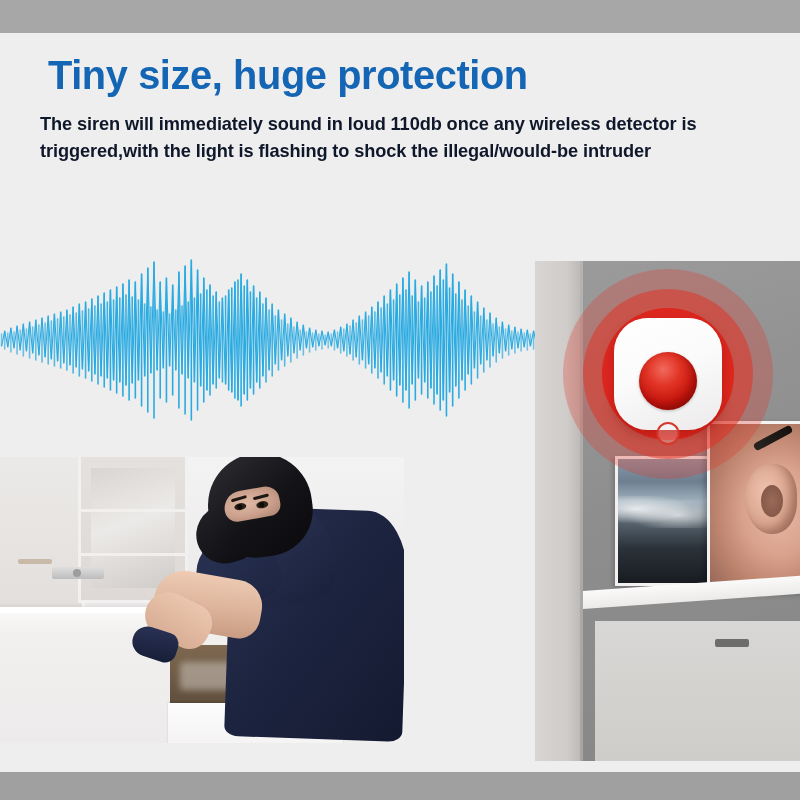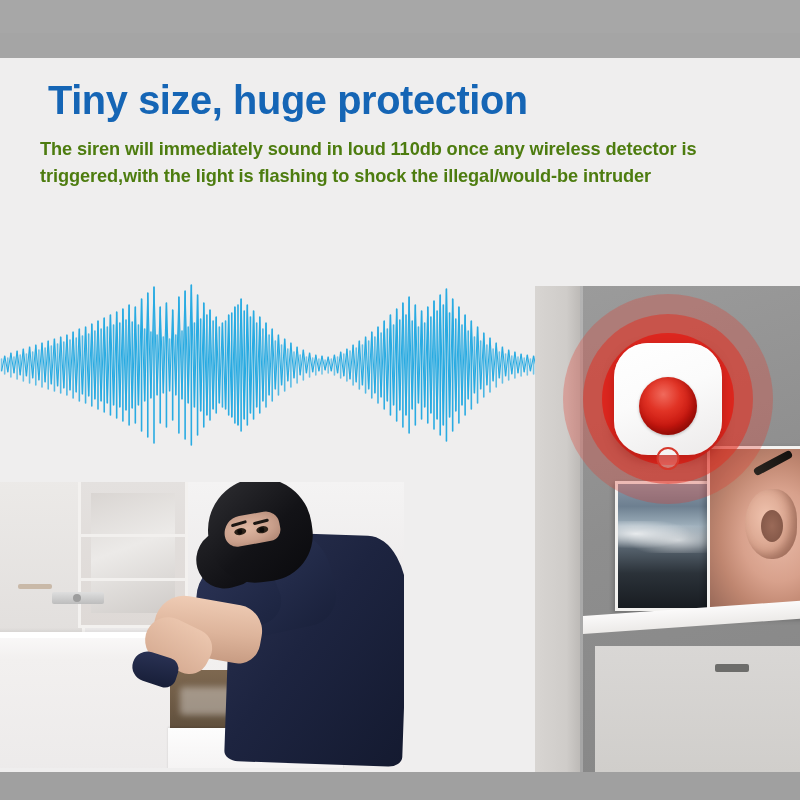--- a/index.html
+++ b/index.html
@@ -15,21 +15,20 @@
     background:#a5a5a5;
     overflow:hidden;
   }
   
   .canvas{
     position:absolute;
     left:0;top:33px;
     width:800px;height:739px;
     background:#efeeee;
     overflow:hidden;
-    margin-top:25px;
   }
   .band-top{
     position:absolute;left:0;top:0;width:800px;height:33px;
     background:#a7a7a7;
   }
   .band-bottom{
     position:absolute;left:0;top:772px;width:800px;height:28px;
     background:#a0a0a0;
   }
 
@@ -46,21 +45,21 @@
     transform:scaleX(0.97);
     transform-origin:left center;
   }
   .subcopy{
     position:absolute;
     left:40px;top:78px;
     width:748px;
     font-size:18.2px;
     font-weight:700;
     line-height:26.5px;
-    color:#4d7c0f;
+    color:#0f172a;
     letter-spacing:-0.1px;
   }
 
   
   .waveform{
     position:absolute;
     left:0px;top:222px;
     width:560px;height:170px;
   }
   .waveform svg{display:block;width:100%;height:100%;}

